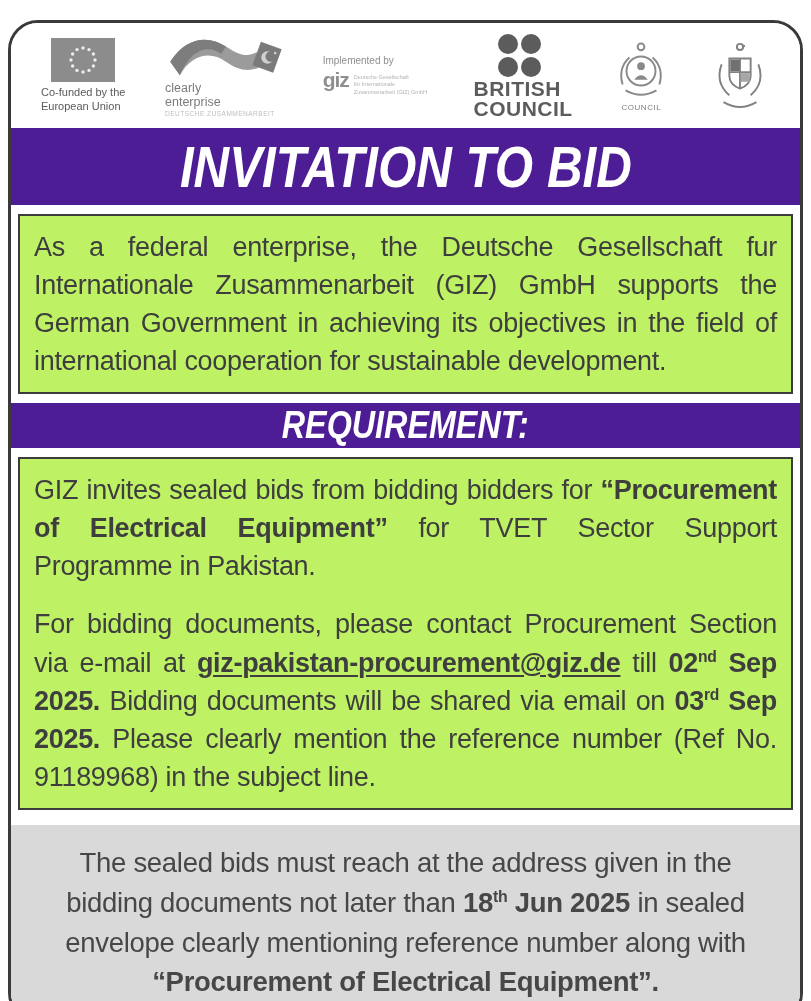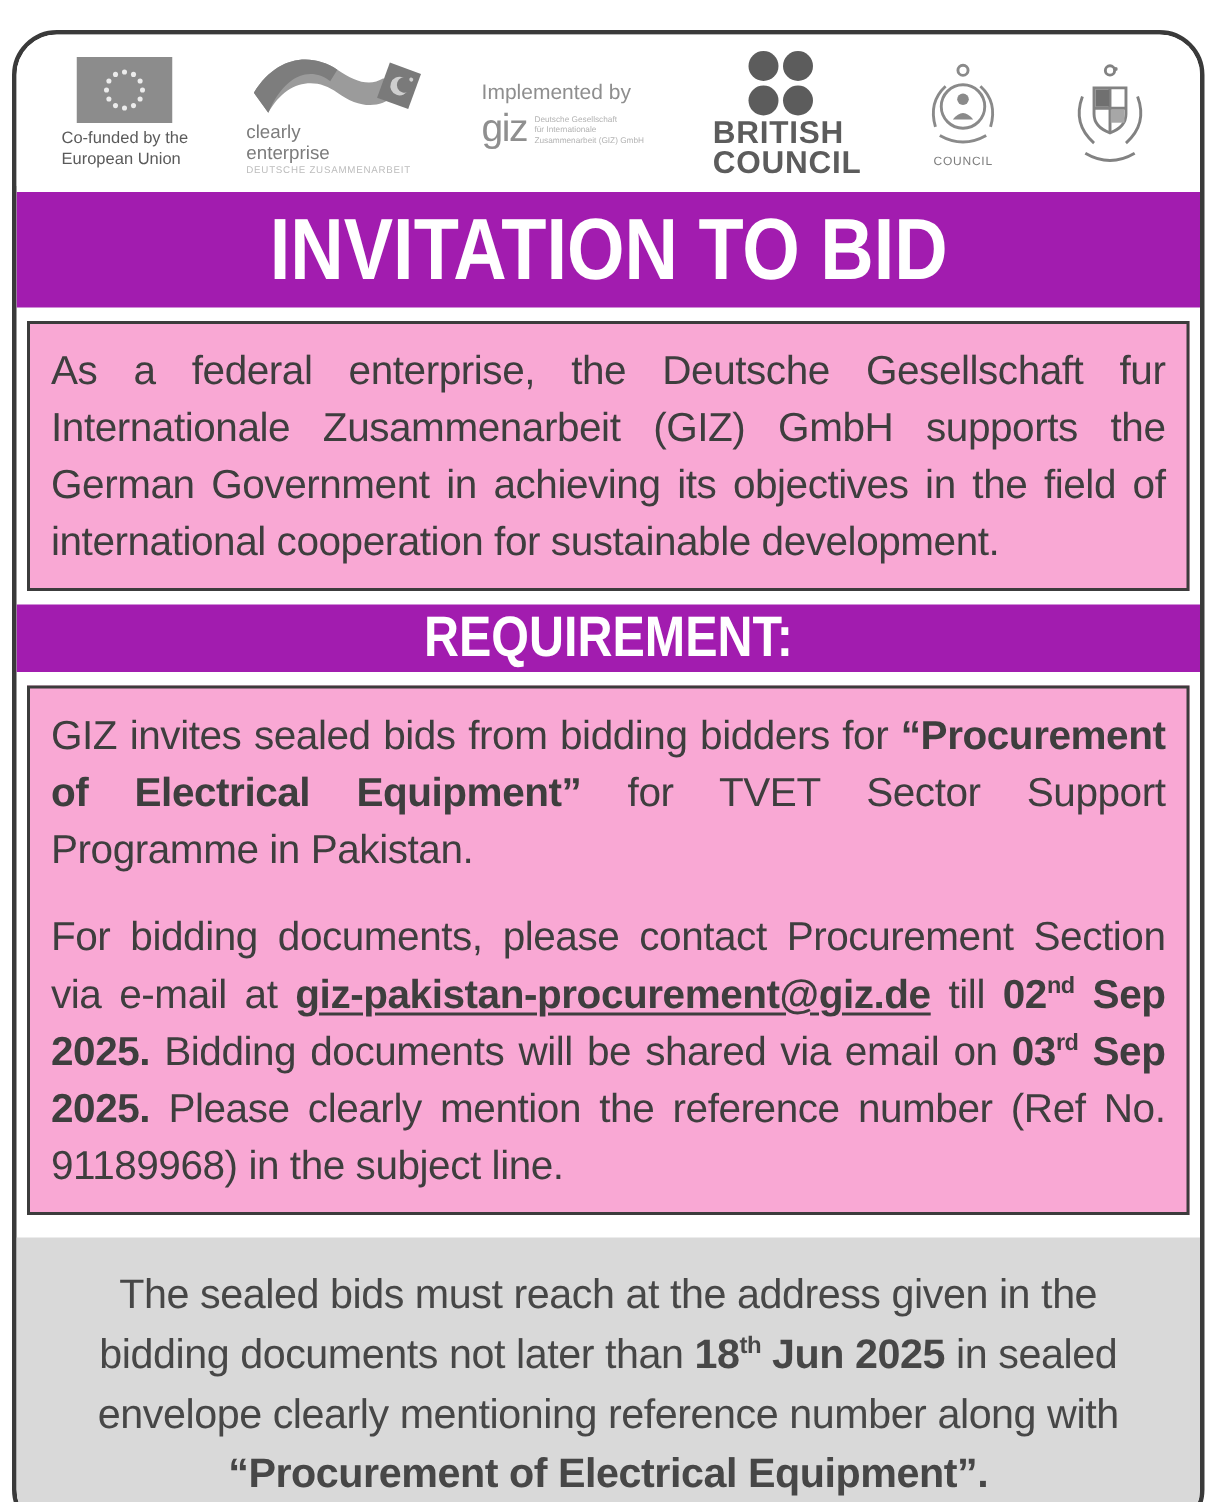--- a/index.html
+++ b/index.html
@@ -36,58 +36,59 @@
   .logo { display: flex; flex-direction: column; align-items: center; }
   .eu-cap { font-size: 11px; line-height: 1.25; color: #5a5a5a; text-align: left; margin-top: 4px; align-self: flex-start; }
   .eu-cap span { display: block; }
 
   .gc { align-items: flex-start; }
   .gc-text { font-size: 12.5px; line-height: 1.05; color: #7c7c7c; margin-top: 1px; }
   .gc-text span { display: block; }
   .gc-text .faint { font-size: 6.5px; color: #bdbdbd; letter-spacing: 0.5px; margin-top: 2px; }
 
   .giz { align-items: flex-start; }
-  .giz-impl { font-size: 14px; color: #8e8e8e; margin-bottom: 6px; }
+  .giz-impl { font-size: 10px; color: #8e8e8e; margin-bottom: 6px; }
   .giz-row { display: flex; align-items: flex-start; }
-  .giz-word { font-size: 26px; line-height: 0.8; color: #8f8f8f; font-weight: 400; letter-spacing: -1px; }
+  .giz-word { font-size: 21px; line-height: 0.8; color: #8f8f8f; font-weight: 700; letter-spacing: -1px; }
   .giz-small { font-size: 5.5px; line-height: 1.3; color: #b3b3b3; margin-left: 5px; margin-top: 2px; }
   .giz-small span { display: block; }
 
   .bc { flex-direction: column; align-items: center; }
   .bc-words { margin-left: 7px; font-size: 21px; font-weight: 800; color: #5c5c5c; line-height: 0.93; letter-spacing: 0.5px; }
   .bc-words span { display: block; }
 
   .navttc-label { font-size: 8px; color: #7d7d7d; margin-top: 1px; letter-spacing: 0.5px; }
 
   
   .bar {
-    background: #a21caf;
+    background: #4c1d95;
     color: #ffffff;
     display: flex;
     align-items: center;
     justify-content: center;
     margin: 4px 0;
+    font-style: italic;
   }
   .title-bar { height: 77px; }
   .req-bar { height: 45px; }
   .condensed { display: inline-block; transform: scaleX(0.85); transform-origin: center; white-space: nowrap; }
   .title-bar .condensed { font-size: 58px; font-weight: bold; letter-spacing: 0px; }
   .req-bar .condensed { font-size: 38px; font-weight: bold; }
 
   
   .pbox {
     margin: 5px 7px;
     border: 2px solid #3c3c3c;
     padding: 12px 14px;
     font-size: 27px;
     line-height: 1.41;
     letter-spacing: -0.3px;
     text-align: justify;
     color: #3e3e3e;
-    background: #f9a8d4;
+    background: #bef264;
   }
   .pbox p { margin: 0; }
   .pbox p + p { margin-top: 20px; }
 
   .b { font-weight: bold; }
   .u { text-decoration: underline; text-decoration-thickness: 2px; text-underline-offset: 3px; }
   sup { font-size: 58%; line-height: 0; font-weight: bold; }
 
   
   .gray-box {

